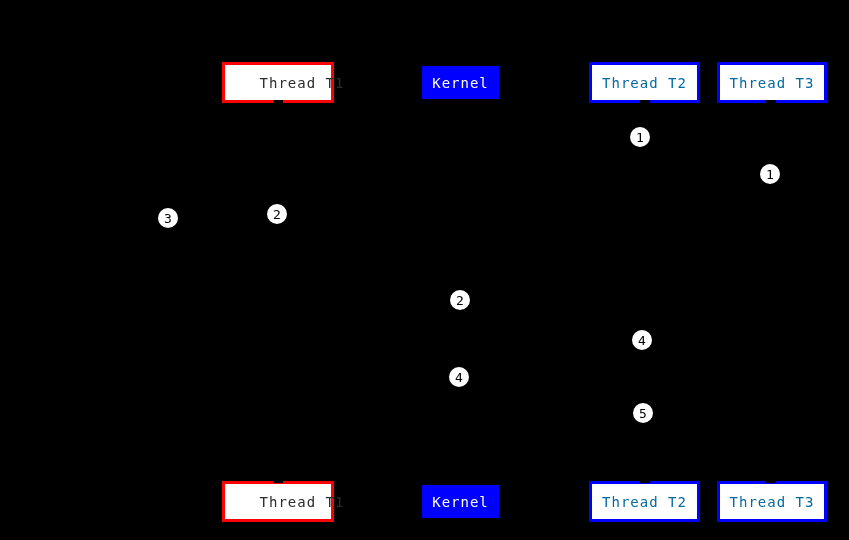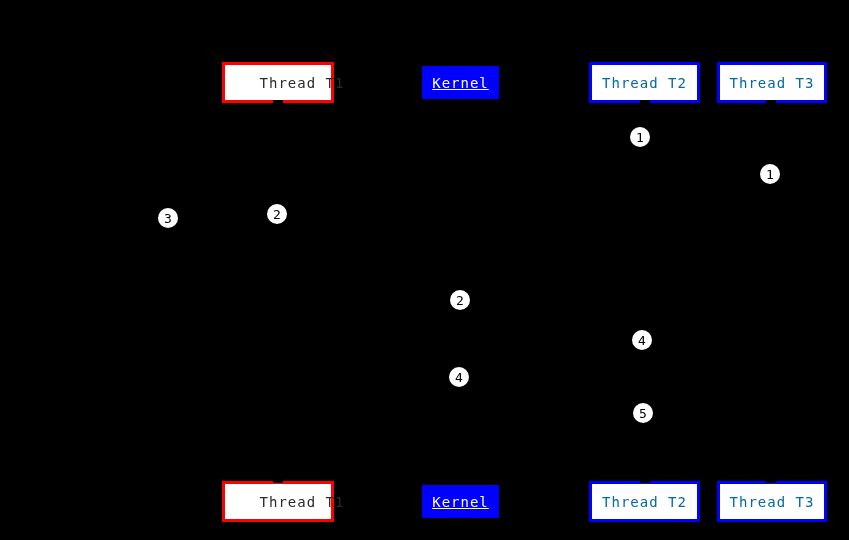--- a/index.html
+++ b/index.html
@@ -33,21 +33,20 @@
   }
   .pbox.blue {
     background: #ffffff;
     border: 3px solid var(--blue, #0000ff);
     color: #0369a1;
   }
   .pbox.kernel {
     background: var(--blue, #0000ff);
     border: none;
     color: #ffffff;
-    text-decoration: underline;
   }
   .marker {
     position: absolute;
     width: 20px;
     height: 20px;
     border-radius: 50%;
     background: #ffffff;
     color: #000000;
     display: flex;
     align-items: center;

